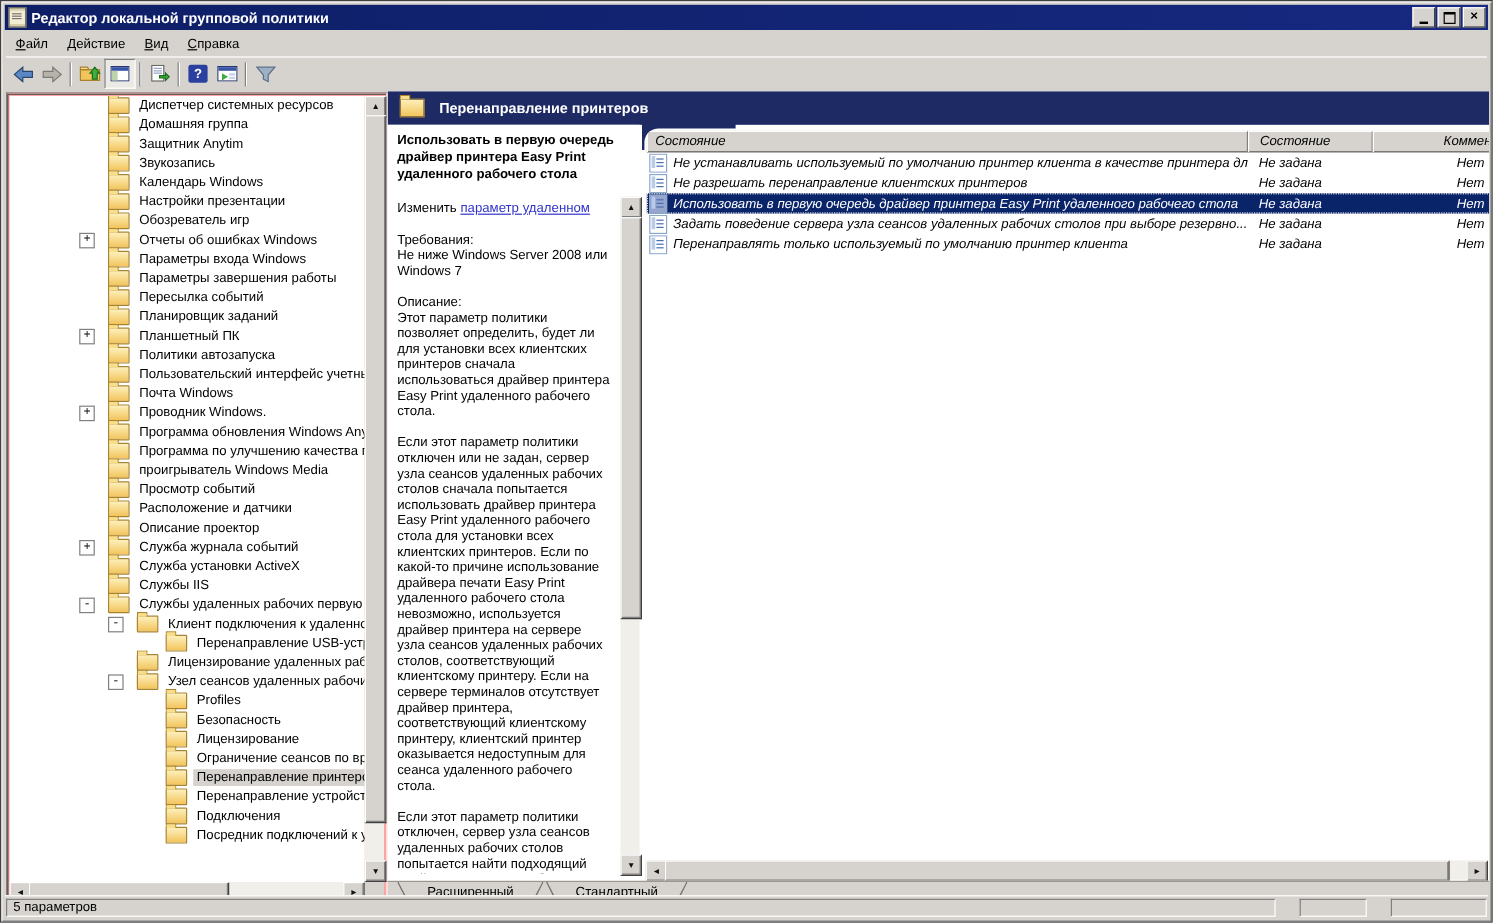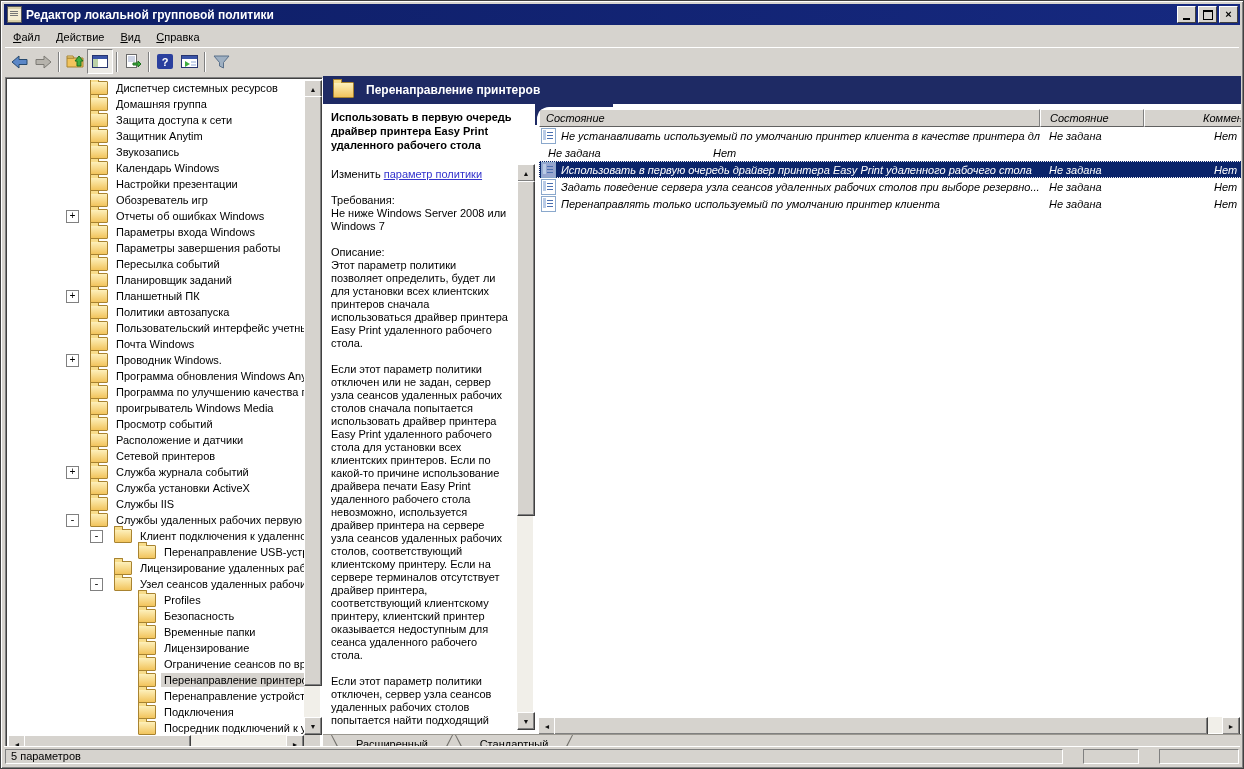--- a/index.html
+++ b/index.html
@@ -31,21 +31,21 @@
   .tbtn.pressed{background:#eceae5;border:1px solid;border-color:#808080 #fff #fff #808080;}
   .tsep{width:1px;height:20px;background:#808080;border-right:1px solid #fff;margin:0 3px;}
   
   .sb-track{background:#f1efe9;position:absolute;}
   .sb-btn{position:absolute;width:16px;height:16px;background:#d6d3ce;
      border:1px solid;border-color:#fff #404040 #404040 #fff;box-shadow:inset -1px -1px 0 #808080;
      display:flex;align-items:center;justify-content:center;font-size:7px;color:#111;line-height:1;}
   .sb-thumb{position:absolute;background:#d6d3ce;border:1px solid;border-color:#fff #404040 #404040 #fff;
      box-shadow:inset -1px -1px 0 #808080;}
   
-  #treepane{left:4px;top:76px;width:316px;height:675px;background:#ffffff;
+  #treepane{left:4px;top:76px;width:316px;height:675px;background:#fca5a5;
      border:1px solid #808080;border-right-color:#fff;border-bottom-color:#fff;
      box-shadow:inset 1px 1px 0 #404040;}
   #tree-view{position:absolute;left:2px;top:2px;right:18px;bottom:18px;overflow:hidden;background:#fff;}
   .trow{height:16px;display:flex;align-items:center;white-space:nowrap;}
   .trow.lvl1{padding-left:58px;} .trow.lvl2{padding-left:82px;} .trow.lvl3{padding-left:106px;}
   .expbox{width:11px;height:11px;border:1px solid #808080;background:#fff;margin-right:11px;
      display:flex;align-items:center;justify-content:center;font-size:10px;line-height:9px;flex:0 0 auto;
      font-family:"Liberation Mono",monospace;}
   .expbox.none{visibility:hidden;}
   .ficon{width:16px;height:12px;flex:0 0 auto;position:relative;margin-right:5px;
@@ -197,25 +197,20 @@
           <span class="tlabel">Диспетчер системных ресурсов</span>
         </div>
         <div class="trow lvl1">
           <span class="expbox none"></span>
           <span class="ficon"></span>
           <span class="tlabel">Домашняя группа</span>
         </div>
         <div class="trow lvl1">
           <span class="expbox none"></span>
           <span class="ficon"></span>
-          <span class="tlabel">Защита доступа к сети</span>
-        </div>
-        <div class="trow lvl1">
-          <span class="expbox none"></span>
-          <span class="ficon"></span>
           <span class="tlabel">Защитник Anytim</span>
         </div>
         <div class="trow lvl1">
           <span class="expbox none"></span>
           <span class="ficon"></span>
           <span class="tlabel">Звукозапись</span>
         </div>
         <div class="trow lvl1">
           <span class="expbox none"></span>
           <span class="ficon"></span>
@@ -302,21 +297,21 @@
           <span class="tlabel">Просмотр событий</span>
         </div>
         <div class="trow lvl1">
           <span class="expbox none"></span>
           <span class="ficon"></span>
           <span class="tlabel">Расположение и датчики</span>
         </div>
         <div class="trow lvl1">
           <span class="expbox none"></span>
           <span class="ficon"></span>
-          <span class="tlabel">Сетевой принтеров</span>
+          <span class="tlabel">Описание проектор</span>
         </div>
         <div class="trow lvl1">
           <span class="expbox">+</span>
           <span class="ficon"></span>
           <span class="tlabel">Служба журнала событий</span>
         </div>
         <div class="trow lvl1">
           <span class="expbox none"></span>
           <span class="ficon"></span>
           <span class="tlabel">Служба установки ActiveX</span>
@@ -353,25 +348,20 @@
         </div>
         <div class="trow lvl3">
           <span class="expbox none"></span>
           <span class="ficon"></span>
           <span class="tlabel">Profiles</span>
         </div>
         <div class="trow lvl3">
           <span class="expbox none"></span>
           <span class="ficon"></span>
           <span class="tlabel">Безопасность</span>
-        </div>
-        <div class="trow lvl3">
-          <span class="expbox none"></span>
-          <span class="ficon"></span>
-          <span class="tlabel">Временные папки</span>
         </div>
         <div class="trow lvl3">
           <span class="expbox none"></span>
           <span class="ficon"></span>
           <span class="tlabel">Лицензирование</span>
         </div>
         <div class="trow lvl3">
           <span class="expbox none"></span>
           <span class="ficon"></span>
           <span class="tlabel">Ограничение сеансов по време</span>
@@ -417,21 +407,21 @@
       <span class="ficon"></span>
       <span class="btitle">Перенаправление принтеров</span>
     </div>
     <div id="navypatch" style="background:#1e2a64;"></div>
 
     <div id="descpane">
       <div id="policy-title">Использовать в первую очередь драйвер принтера Easy Print удаленного рабочего стола</div>
       <div id="desc-scroll">
         <div class="linkline">
           <span>Изменить</span>
-          <a class="polylink" style="color: rgb(51, 51, 204);">параметр политики</a>
+          <a class="polylink" style="color: rgb(51, 51, 204);">параметр удаленном</a>
         </div>
         <div>Требования:</div>
         <div class="para">Не ниже Windows Server 2008 или Windows 7</div>
         <div>Описание:</div>
         <div class="para">Этот параметр политики позволяет определить, будет ли для установки всех клиентских принтеров сначала использоваться драйвер принтера Easy Print удаленного рабочего стола.</div>
         <div class="para">Если этот параметр политики отключен или не задан, сервер узла сеансов удаленных рабочих столов сначала попытается использовать драйвер принтера Easy Print удаленного рабочего стола для установки всех клиентских принтеров. Если по какой-то причине использование драйвера печати Easy Print удаленного рабочего стола невозможно, используется драйвер принтера на сервере узла сеансов удаленных рабочих столов, соответствующий клиентскому принтеру. Если на сервере терминалов отсутствует драйвер принтера, соответствующий клиентскому принтеру, клиентский принтер оказывается недоступным для сеанса удаленного рабочего стола.</div>
         <div class="para">Если этот параметр политики отключен, сервер узла сеансов удаленных рабочих столов попытается найти подходящий драйвер принтера, чтобы установить клиентский принтер</div>
       </div>
 
       <div class="sb-track" id="descsb">
@@ -450,20 +440,24 @@
       <div id="list-rows">
           <div class="lrow">
             <span class="lcell lc1">
               <span class="picon"></span>
               <span>Не устанавливать используемый по умолчанию принтер клиента в качестве принтера для...</span>
             </span>
             <span class="lcell lc2">Не задана</span>
             <span class="lcell lc3">Нет</span>
           </div>
           <div class="lrow">
+            <span class="lcell lc1">
+              <span class="picon"></span>
+              <span>Не разрешать перенаправление клиентских принтеров</span>
+            </span>
             <span class="lcell lc2">Не задана</span>
             <span class="lcell lc3">Нет</span>
           </div>
           <div class="lrow sel" style="background: rgb(10, 36, 106);">
             <span class="lcell lc1">
               <span class="picon"></span>
               <span>Использовать в первую очередь драйвер принтера Easy Print удаленного рабочего стола</span>
             </span>
             <span class="lcell lc2">Не задана</span>
             <span class="lcell lc3">Нет</span>

